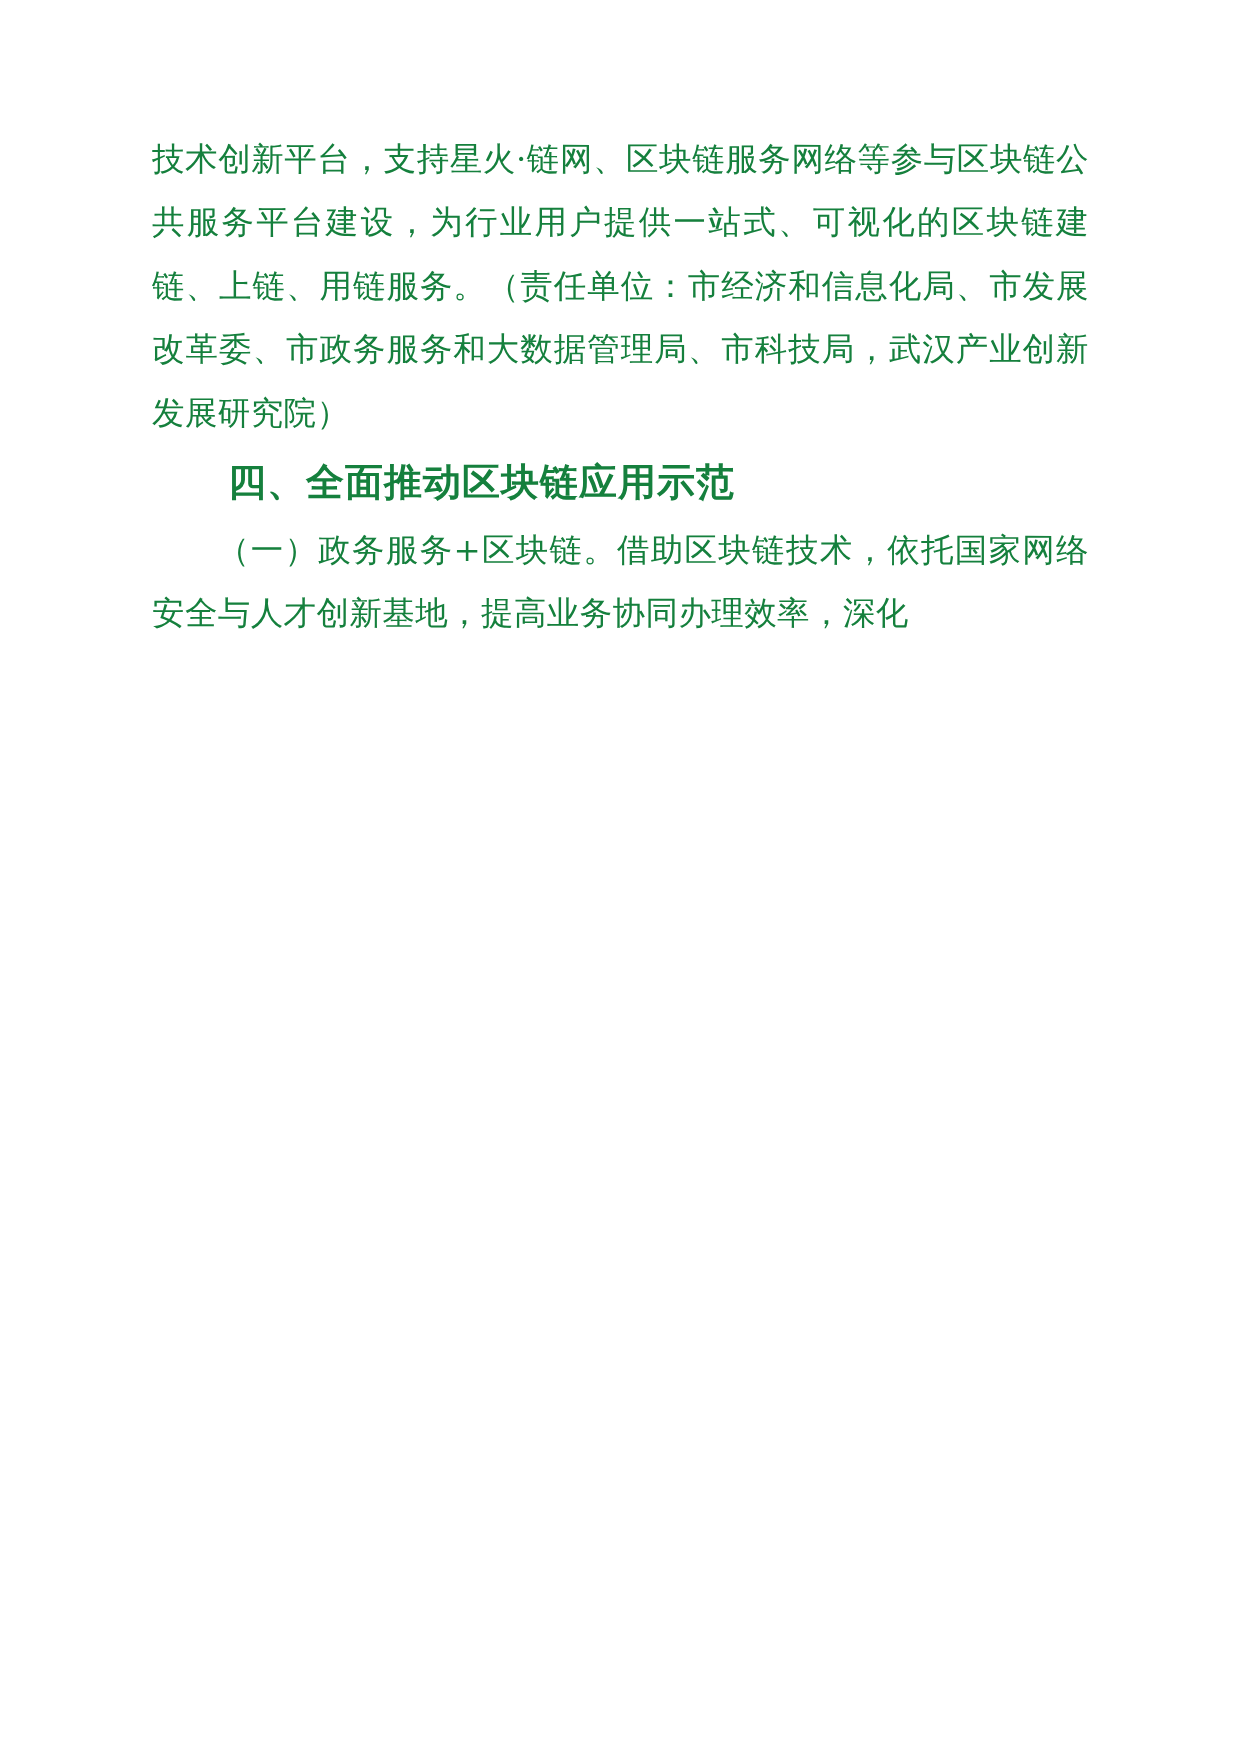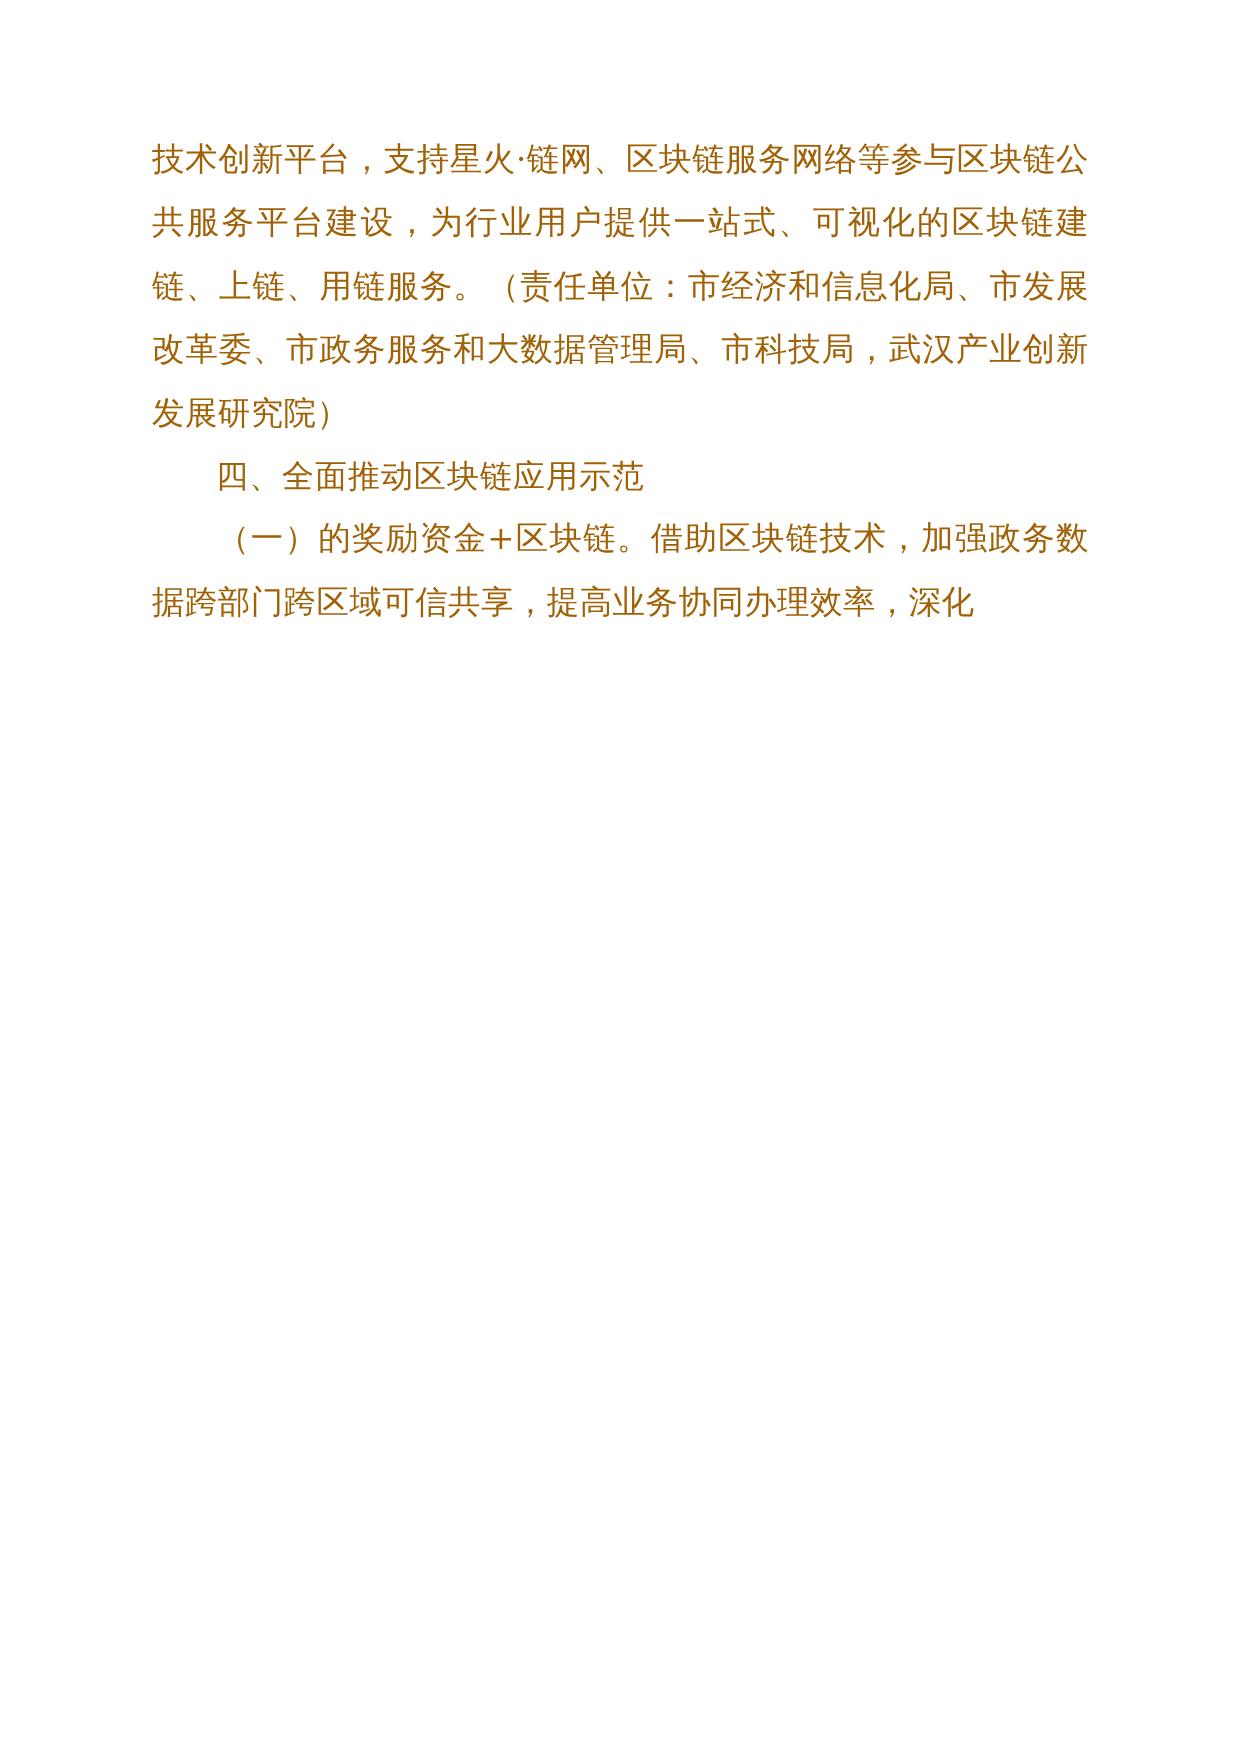--- a/index.html
+++ b/index.html
@@ -8,21 +8,21 @@
     background: #ffffff;
   }
   .page {
     position: relative;
     width: 1241px;
     height: 1754px;
     background: #ffffff;
     box-sizing: border-box;
     padding: 128px 152px 60px 152px;
     font-family: "DejaVu Serif", "Liberation Serif", serif;
-    color: #a16207;
+    color: #15803d;
     overflow: hidden;
   }
   .doc-body {
     font-size: 32.5px;
     line-height: 1.95;
     letter-spacing: 0.4px;
     text-align: justify;
     text-justify: inter-ideograph;
   }
   p.para {
@@ -30,28 +30,28 @@
     text-indent: 2em;
     font-size: 32.5px;
     line-height: 1.95;
   }
   p.para.noindent {
     text-indent: 0;
   }
   p.heading {
     margin: 0;
     text-indent: 2em;
-    font-size: 32px;
+    font-size: 38px;
     line-height: 1.95;
-    font-weight: normal;
+    font-weight: bold;
     letter-spacing: 1px;
   }
 </style>
 </head>
 <body>
 
 <div class="page">
   <div class="doc-body">
     <p class="para noindent">技术创新平台，支持星火·链网、区块链服务网络等参与区块链公共服务平台建设，为行业用户提供一站式、可视化的区块链建链、上链、用链服务。（责任单位：市经济和信息化局、市发展改革委、市政务服务和大数据管理局、市科技局，武汉产业创新发展研究院）</p>
     <p class="heading">四、全面推动区块链应用示范</p>
-    <p class="para">（一）的奖励资金+区块链。借助区块链技术，加强政务数据跨部门跨区域可信共享，提高业务协同办理效率，深化</p>
+    <p class="para">（一）政务服务+区块链。借助区块链技术，依托国家网络安全与人才创新基地，提高业务协同办理效率，深化</p>
   </div>
 </div>
 
 </body></html>

